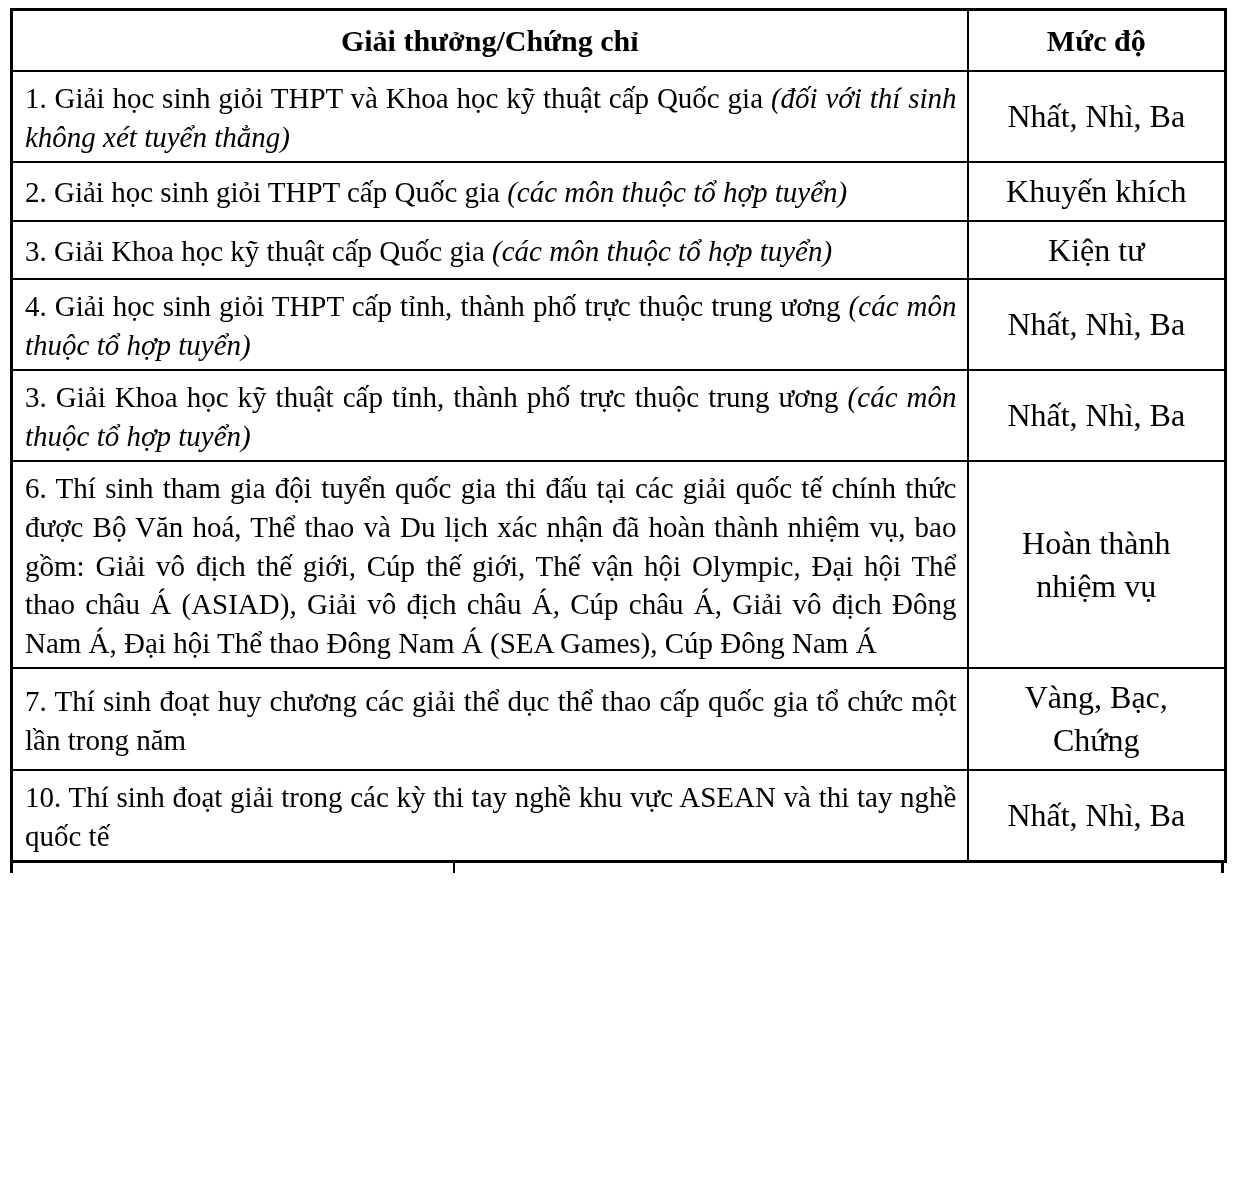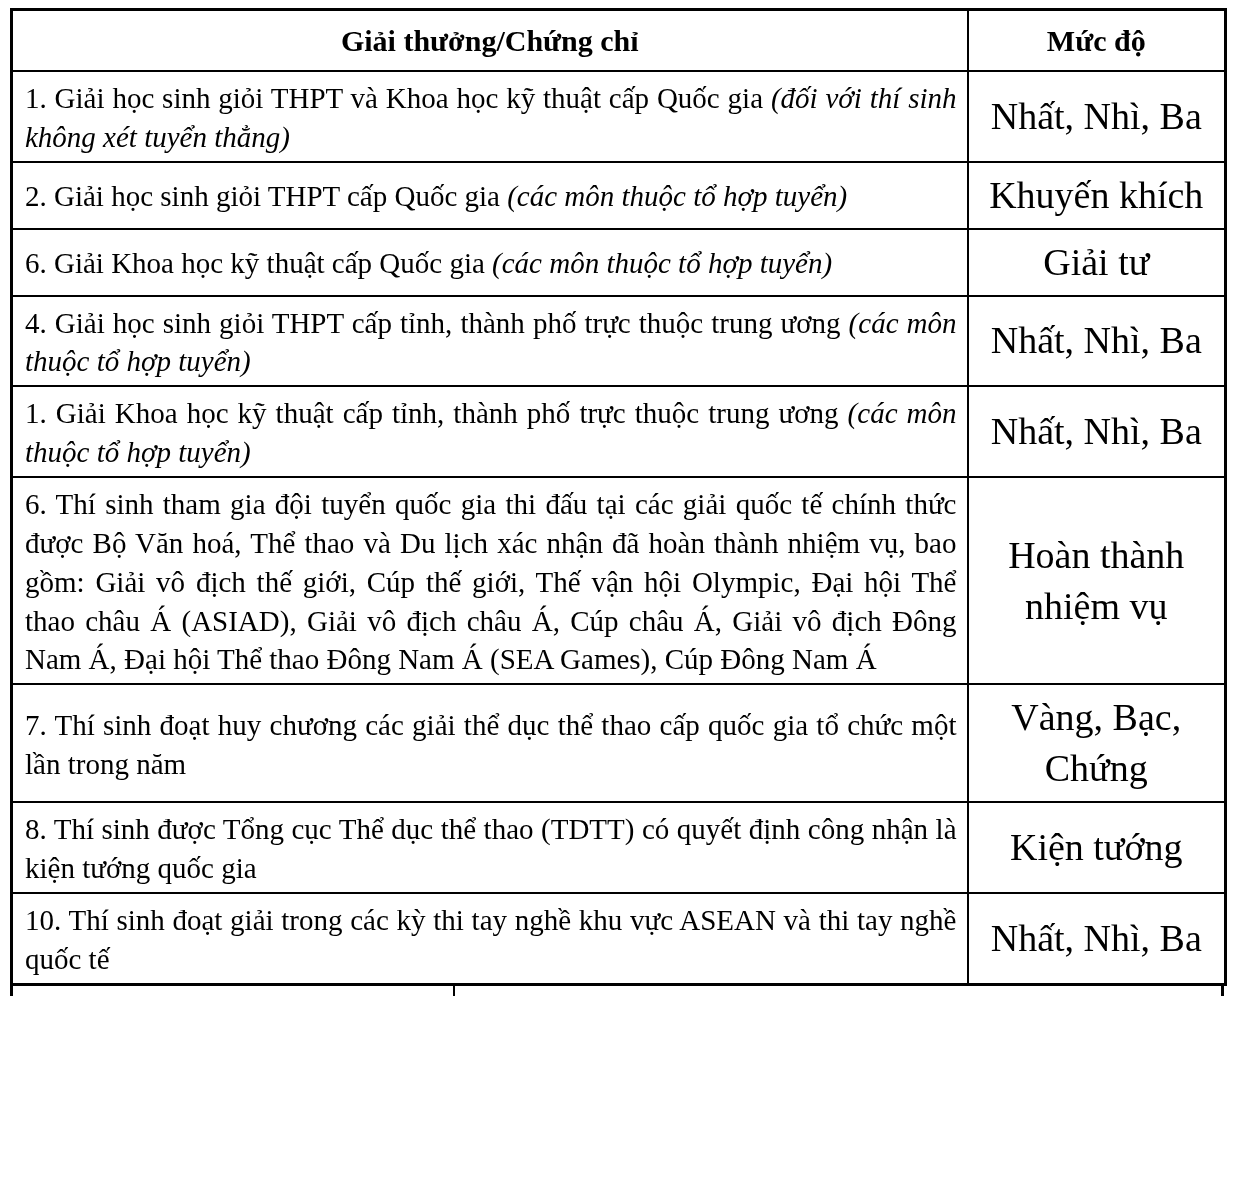--- a/index.html
+++ b/index.html
@@ -42,21 +42,21 @@
     font-size: 29px;
     line-height: 1.34;
     padding: 7px 10px 4px 12px;
     text-align: justify;
     vertical-align: middle;
   }
   td.award-cell i {
     font-style: italic;
   }
   td.level-cell {
-    font-size: 38px;
+    font-size: 32px;
     line-height: 1.34;
     padding: 7px 12px;
     text-align: center;
     vertical-align: middle;
   }
   
   .next-table-sliver {
     position: relative;
     margin-left: 10px;
     width: 1214px;
@@ -93,42 +93,38 @@
       <tbody>
           <tr>
             <td class="award-cell"><span>1. Giải học sinh giỏi THPT và Khoa học kỹ thuật cấp Quốc gia </span><i>(đối với thí sinh không xét tuyển thẳng)</i></td>
             <td class="level-cell">Nhất, Nhì, Ba</td>
           </tr>
           <tr>
             <td class="award-cell"><span>2. Giải học sinh giỏi THPT cấp Quốc gia </span><i>(các môn thuộc tổ hợp tuyển)</i></td>
             <td class="level-cell">Khuyến khích</td>
           </tr>
           <tr>
-            <td class="award-cell"><span>6. Giải Khoa học kỹ thuật cấp Quốc gia </span><i>(các môn thuộc tổ hợp tuyển)</i></td>
-            <td class="level-cell">Giải tư</td>
+            <td class="award-cell"><span>3. Giải Khoa học kỹ thuật cấp Quốc gia </span><i>(các môn thuộc tổ hợp tuyển)</i></td>
+            <td class="level-cell">Kiện tư</td>
           </tr>
           <tr>
             <td class="award-cell"><span>4. Giải học sinh giỏi THPT cấp tỉnh, thành phố trực thuộc trung ương </span><i>(các môn thuộc tổ hợp tuyển)</i></td>
             <td class="level-cell">Nhất, Nhì, Ba</td>
           </tr>
           <tr>
-            <td class="award-cell"><span>1. Giải Khoa học kỹ thuật cấp tỉnh, thành phố trực thuộc trung ương </span><i>(các môn thuộc tổ hợp tuyển)</i></td>
+            <td class="award-cell"><span>3. Giải Khoa học kỹ thuật cấp tỉnh, thành phố trực thuộc trung ương </span><i>(các môn thuộc tổ hợp tuyển)</i></td>
             <td class="level-cell">Nhất, Nhì, Ba</td>
           </tr>
           <tr>
             <td class="award-cell"><span>6. Thí sinh tham gia đội tuyển quốc gia thi đấu tại các giải quốc tế chính thức được Bộ Văn hoá, Thể thao và Du lịch xác nhận đã hoàn thành nhiệm vụ, bao gồm: Giải vô địch thế giới, Cúp thế giới, Thế vận hội Olympic, Đại hội Thể thao châu Á (ASIAD), Giải vô địch châu Á, Cúp châu Á, Giải vô địch Đông Nam Á, Đại hội Thể thao Đông Nam Á (SEA Games), Cúp Đông Nam Á</span></td>
             <td class="level-cell">Hoàn thành nhiệm vụ</td>
           </tr>
           <tr>
             <td class="award-cell"><span>7. Thí sinh đoạt huy chương các giải thể dục thể thao cấp quốc gia tổ chức một lần trong năm</span></td>
             <td class="level-cell">Vàng, Bạc, Chứng</td>
-          </tr>
-          <tr>
-            <td class="award-cell"><span>8. Thí sinh được Tổng cục Thể dục thể thao (TDTT) có quyết định công nhận là kiện tướng quốc gia</span></td>
-            <td class="level-cell">Kiện tướng</td>
           </tr>
           <tr>
             <td class="award-cell"><span>10. Thí sinh đoạt giải trong các kỳ thi tay nghề khu vực ASEAN và thi tay nghề quốc tế</span></td>
             <td class="level-cell">Nhất, Nhì, Ba</td>
           </tr>
         </tbody>
     </table>
   </div>
   <div class="next-table-sliver">
     <div class="inner-divider"></div>

